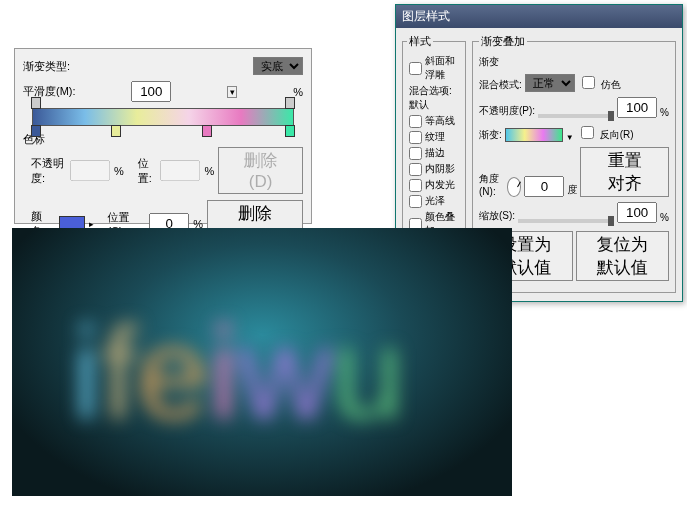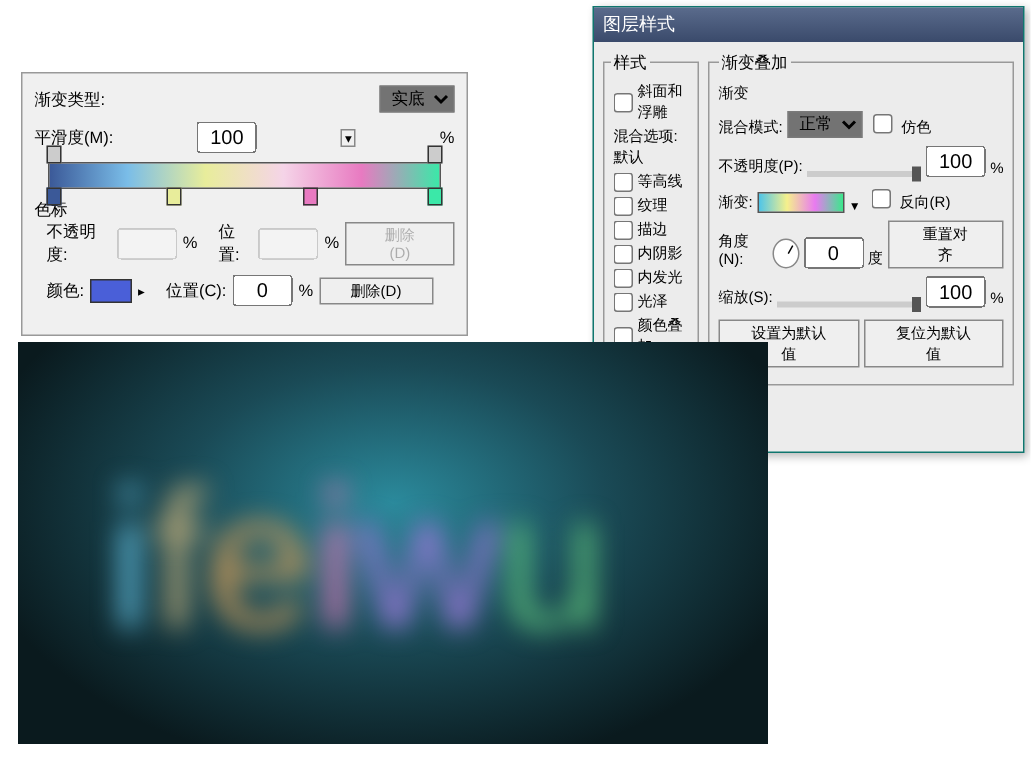--- a/index.html
+++ b/index.html
@@ -7,21 +7,21 @@
 .row{display:flex;align-items:center;gap:4px;margin-bottom:6px;justify-content:space-between}
 .lbl{color:#000}
 select,input[type=text]{font-size:11px;border:1px solid #7a7a7a;background:#737373;padding:1px 3px}
 input.num{width:32px;text-align:center}
 .grad-bar{height:16px;width:260px;margin:6px auto;background:linear-gradient(to right,#3b5998,#7abde8,#e8ed9b,#f5d4e8,#e87ac1,#3be8a8);position:relative;border:1px solid #555}
 .stop{position:absolute;width:8px;height:10px;background:#ccc;border:1px solid #333}
 .stop.top{top:-12px}
 .stop.bot{bottom:-12px}
 .sect{font-size:11px;margin-top:2px}
 fieldset{border:none;margin:0;padding:0}
-.btn{border:1px solid #888;background:#efefef;padding:1px 20px;font-size:10px}
+.btn{border:1px solid #888;background:#efefef;padding:1px 20px;font-size:17px}
 .swatch{width:26px;height:14px;border:1px solid #333;display:inline-block}
 .panel2{position:absolute;left:395px;top:4px;width:286px;height:296px;background:#ececec;border:1px solid #0f766e;box-shadow:2px 2px 6px rgba(0,0,0,0.3)}
 .titlebar{background:linear-gradient(#5a6b8c,#3a4a6b);color:#fff;font-size:12px;padding:3px 6px}
 .p2body{display:flex;padding:6px;gap:6px}
 .styles{width:64px}
 .styles fieldset{border:1px solid #999;padding:4px}
 .styles legend{font-size:11px;padding:0 2px}
 .styleitem{display:flex;align-items:center;gap:3px;font-size:10px;padding:1px 2px}
 .styleitem.sel{background:#3874d6;color:#fff}
 .styleitem input{margin:0}

